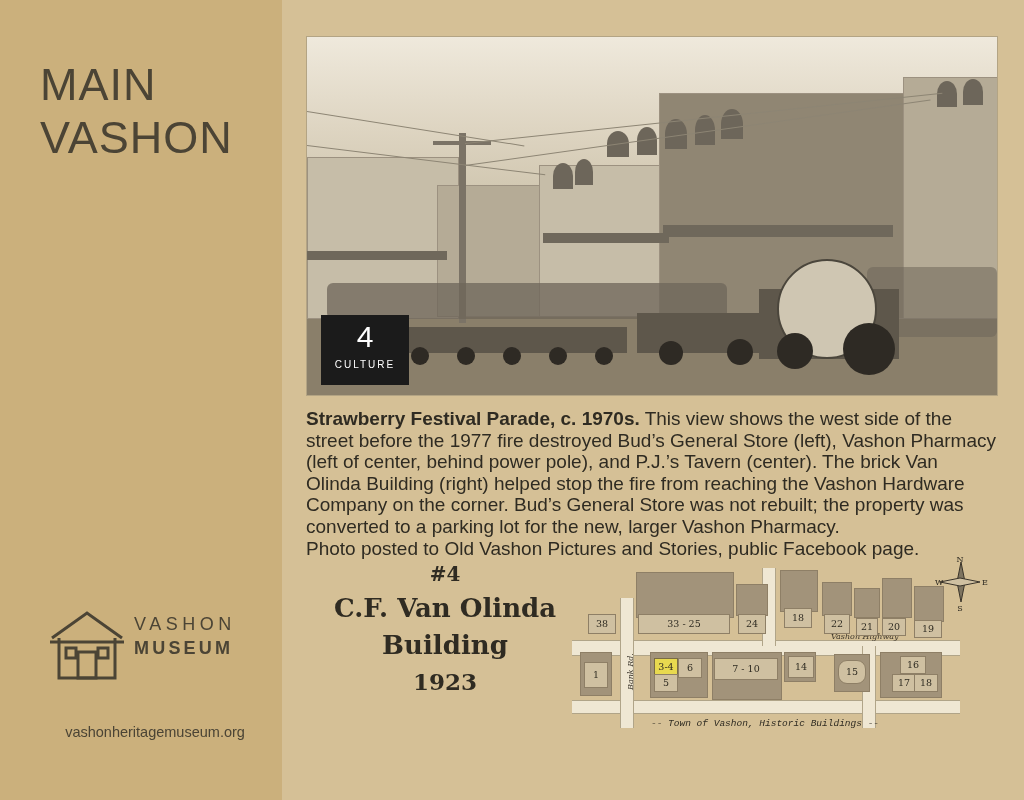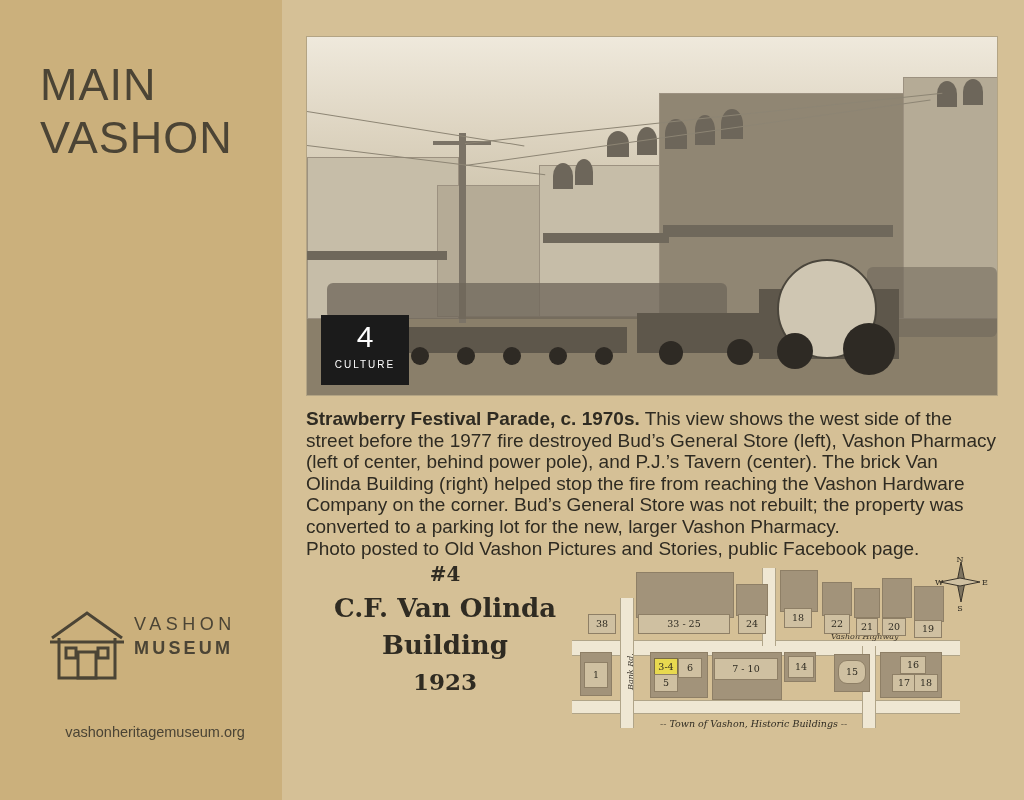--- a/index.html
+++ b/index.html
@@ -417,21 +417,21 @@
     <div class="mblk" style="left:348px; top:34px; width:28px; height:34px;"></div>
     <div class="mblk" style="left:14px; top:100px; width:30px; height:42px;"></div>
     <div class="mblk" style="left:84px; top:100px; width:56px; height:44px;"></div>
     <div class="mblk" style="left:146px; top:100px; width:68px; height:46px;"></div>
     <div class="mblk" style="left:218px; top:100px; width:30px; height:28px;"></div>
     <div class="mblk" style="left:268px; top:102px; width:34px; height:36px;"></div>
     <div class="mblk" style="left:314px; top:100px; width:60px; height:44px;"></div>
 
     <div class="road-name" style="left:233px; top:80px;margin-left:32px;">Vashon Highway</div>
     <div class="road-name vert" style="left:60px; top:138px;">Bank Rd.</div>
-    <div class="map-footer" style="left:94px; top:166px;">-- Town of Vashon, Historic Buildings --</div>
+    <div class="map-footer" style="left:85px; top:166px;font-family:Liberation Mono, monospace;">-- Town of Vashon, Historic Buildings --</div>
 
     <div class="compass">
       <svg width="58" height="56" viewBox="0 0 58 56" xmlns="http://www.w3.org/2000/svg">
         <g stroke="#3a342a" stroke-width="1" fill="none">
           <path d="M29 6 L33 26 L29 46 L25 26 Z" fill="#7e7460"></path>
           <path d="M8 26 L28 22 L48 26 L28 30 Z" fill="#cfc0a1"></path>
         </g>
         <text x="28" y="6" font-size="8" fill="#2f2b22" font-family="DejaVu Serif, serif" text-anchor="middle">N</text>
         <text x="28" y="55" font-size="8" fill="#2f2b22" font-family="DejaVu Serif, serif" text-anchor="middle">S</text>
         <text x="3" y="29" font-size="8" fill="#2f2b22" font-family="DejaVu Serif, serif">W</text>

